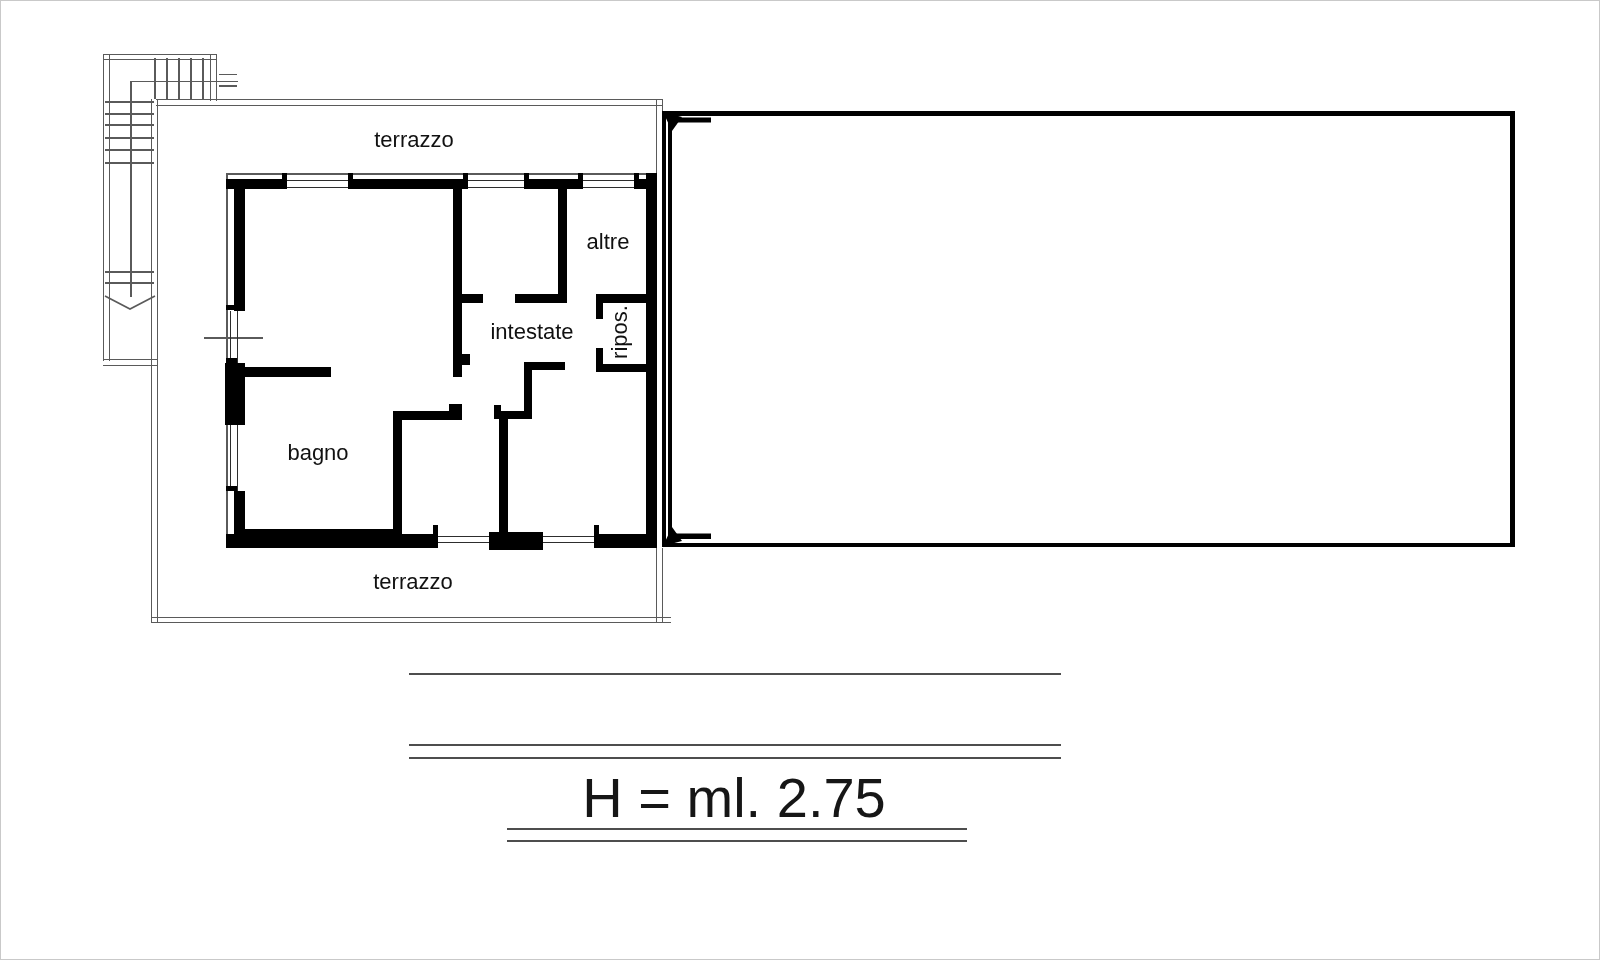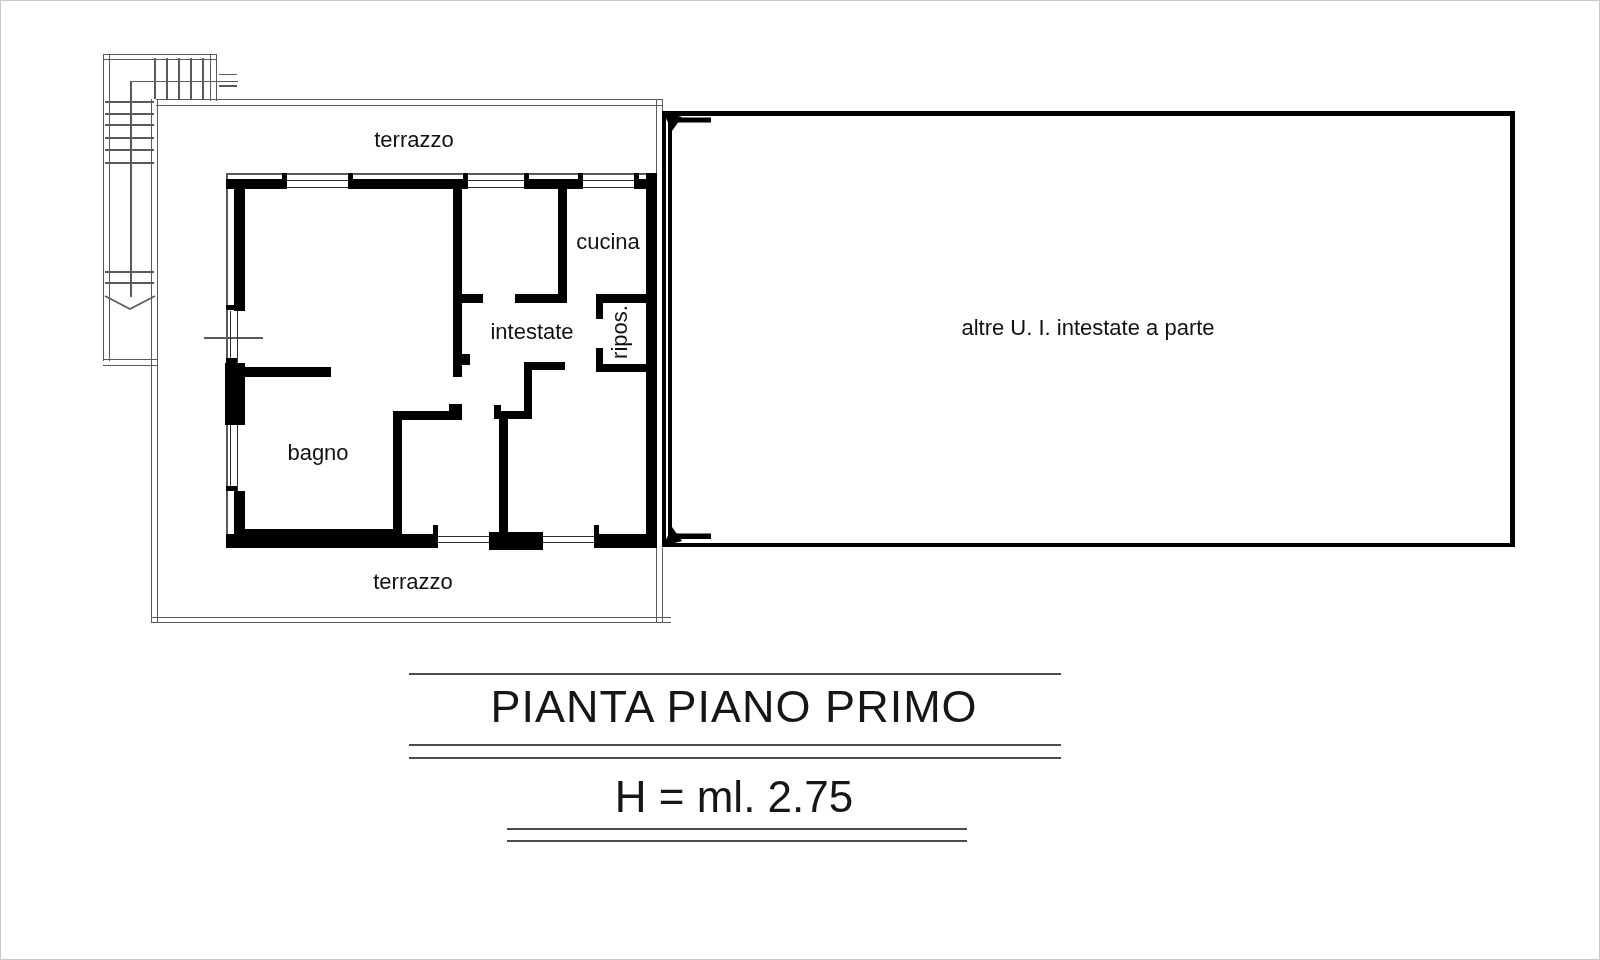--- a/index.html
+++ b/index.html
@@ -21,21 +21,21 @@
          border-left:1.5px solid var(--thin,#5a5a5a);
          border-right:1.5px solid var(--thin,#5a5a5a); }
   .dark { border-color:#2d2d2d; }
   
   .lbl { position:absolute; transform:translate(-50%,-50%);
          font-size:22px; color:var(--text,#111); white-space:nowrap; }
   .lbl.vert { transform:translate(-50%,-50%) rotate(-90deg); }
   .title-text { position:absolute; transform:translate(-50%,-50%);
          font-size:45px; color:#161616; white-space:nowrap; letter-spacing:1px; }
   .hnote-text { position:absolute; transform:translate(-50%,-50%);
-         font-size:44px; color:#161616; white-space:nowrap; }
+         font-size:56px; color:#161616; white-space:nowrap; }
   .rule { position:absolute; height:2px; background:#4d4d4d; }
   svg.overlay { position:absolute; left:0; top:0; width:1600px; height:960px; pointer-events:none; }
 </style>
 </head>
 <body>
 
 <div class="plan">
 
   <div>
     <div class="dlh" style="left:102px;top:53px;width:113px;height:5.5px;"></div>
@@ -154,28 +154,26 @@
       <polygon points="662,111 681,116 671,130" fill="#000"></polygon>
       <rect x="671" y="116.5" width="39" height="5" fill="#000"></rect>
     </g>
     <g>
       <polygon points="662,545 681,540 671,526" fill="#000"></polygon>
       <rect x="671" y="532.5" width="39" height="5.5" fill="#000"></rect>
     </g>
   </svg>
 
   <div class="lbl" style="left:413px;top:139px;">terrazzo</div>
-  <div class="lbl" style="left:607px;top:241px;">cucina</div>
+  <div class="lbl" style="left:607px;top:241px;">altre</div>
   <div class="lbl" style="left:531px;top:331px;">intestate</div>
   <div class="lbl vert" style="left:619px;top:331px;">ripos.</div>
   <div class="lbl" style="left:317px;top:452px;">bagno</div>
   <div class="lbl" style="left:412px;top:581px;">terrazzo</div>
-  <div class="lbl" style="left:1087px;top:327px;">altre U. I. intestate a parte</div>
 
   <div class="rule" style="left:408px;top:672px;width:652px;"></div>
-  <div class="title-text" style="left:733px;top:706px;">PIANTA PIANO PRIMO</div>
   <div class="rule" style="left:408px;top:742.5px;width:652px;"></div>
   <div class="rule" style="left:408px;top:756px;width:652px;"></div>
   <div class="hnote-text" style="left:733px;top:796px;">H = ml. 2.75</div>
   <div class="rule" style="left:506px;top:826.5px;width:460px;"></div>
   <div class="rule" style="left:506px;top:839px;width:460px;"></div>
 
 </div>
 
 </body></html>

